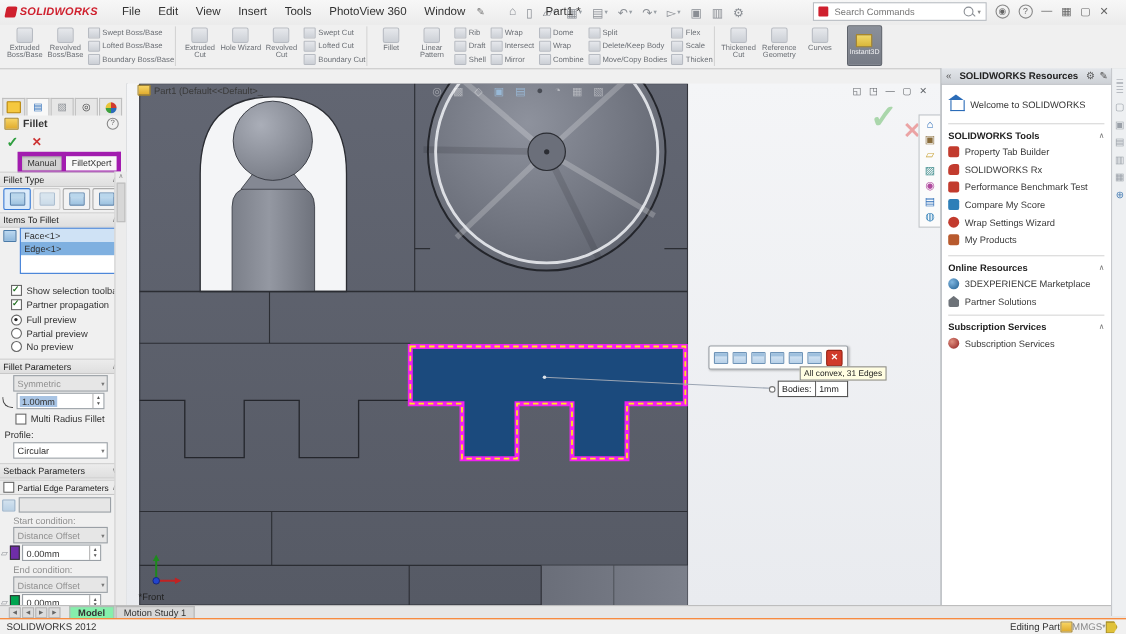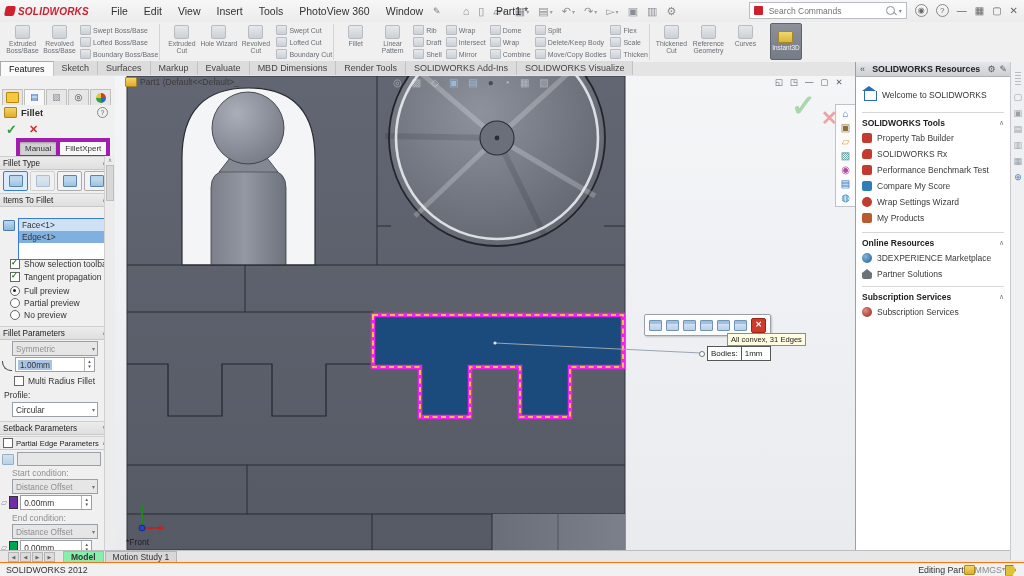--- a/index.html
+++ b/index.html
@@ -12,21 +12,21 @@
   .brand{display:flex;align-items:center;gap:3px;margin-left:5px}
   .brand .dsmark{width:10px;height:10px;background:#cf202e;transform:skewX(-12deg);border-radius:2px}
   .brand .bname{color:#cf202e;font-weight:bold;font-style:italic;font-size:10px;letter-spacing:.2px}
   .menus{display:flex;margin-left:14px}
   .menus .menu{padding:0 8px;color:#333;cursor:default}
   .pin{color:#777;font-size:9px;margin-left:2px}
   .qa{display:flex;align-items:center;gap:9px;margin-left:22px;color:#8a8e94;font-size:11px}
   .qa .qi{display:flex;align-items:center;gap:1px}
   .qa .dd{font-size:6px;color:#9aa0a6}
   .doc-title{position:absolute;left:0;right:0;text-align:center;color:#333;pointer-events:none}
-  .tright{position:absolute;right:6px;top:2px;display:flex;align-items:center;gap:8px}
+  .tright{position:absolute;right:16px;top:2px;display:flex;align-items:center;gap:8px}
   .searchbox{display:flex;align-items:center;gap:4px;background:#fff;border:1px solid #b9bdc2;height:15px;width:148px;padding:0 4px}
   .swcube{width:9px;height:9px;background:#cf202e;border-radius:1px;flex:none}
   .searchbox input{border:none;outline:none;flex:1;font-size:8.5px;color:#666;font-family:"Liberation Sans",sans-serif;background:transparent}
   .mag{width:7px;height:7px;border:1.4px solid #8a8e94;border-radius:50%;position:relative;flex:none}
   .mag::after{content:"";position:absolute;left:6px;top:6px;width:4px;height:1.4px;background:#8a8e94;transform:rotate(45deg)}
   .wbtn{color:#666;font-size:10px}
   .circle-ico{width:11px;height:11px;border:1px solid #888;border-radius:50%;font-size:8px;line-height:11px;text-align:center;color:#666}
 
   
   .ribbon{left:0;top:22px;width:1024px;height:40px;background:#f0f0f0;border-bottom:1px solid #c9c9c9;display:flex;align-items:stretch;padding-left:2px}
@@ -70,21 +70,21 @@
   .modes{left:16px;top:62px;display:flex}
   .mode{height:13px;line-height:13px;padding:0 5px;font-size:8px;border:4px solid #a21caf}
   .mode.pressed{background:#d2d2d2;box-shadow:inset 0 1px 2px rgba(0,0,0,.25)}
   .mode.up{background:#f8f8f8;border-left:none}
   .typebtns{left:3px;top:95px;display:flex;gap:2px}
   .tbtn{width:23px;height:18px;background:#f3f3f3;border:1px solid #ababab;border-radius:2px;display:flex;align-items:center;justify-content:center}
   .tbtn.sel{border:1.5px solid #3a7bd5;background:#dcebfa}
   .tbtn.dim{opacity:.45}
   .minicube{width:12px;height:10px;background:linear-gradient(180deg,#cfe3f3,#9cc2e0);border:1px solid #5b84ad;border-radius:1px;position:relative}
   .minicube::before{content:"";position:absolute;left:0;top:0;right:0;height:3px;background:#b9d6ec}
-  .itemsrow{left:3px;top:142px;display:flex;gap:3px}
+  .itemsrow{left:3px;top:131px;display:flex;gap:3px}
   .bluecube{width:10px;height:9px;background:linear-gradient(#bcd8f0,#8fb8dc);border:1px solid #4a7aa8;border-radius:1px;margin-top:2px}
   .sellist{width:86px;height:40px;background:#fff;border:1px solid #3a7bd5;overflow:hidden}
   .selrow{height:12px;line-height:12px;padding:0 3px;font-size:8.3px}
   .selrow.r1{background:#cfe2f5}
   .selrow.r2{background:#7fb0e0}
   .cbrow{left:10px;display:flex;align-items:center;gap:4px}
   .cb{width:8px;height:8px;border:1px solid #666;background:#fff;position:relative;flex:none}
   .cb.on::after{content:"✓";position:absolute;left:0px;top:-2px;font-size:8px;color:#1a6d1a;font-weight:bold}
   .rb{width:8px;height:8px;border:1px solid #666;border-radius:50%;background:#fff;position:relative;flex:none}
   .rb.on::after{content:"";position:absolute;left:1.5px;top:1.5px;width:3px;height:3px;border-radius:50%;background:#222}
@@ -370,34 +370,20 @@
           <span class="ric"></span>
           <span class="rlbl">Curves</span>
         </div>
       </div>
     <div class="instant3d">
       <span class="i3ic"></span>
       <span class="rlbl">Instant3D</span>
     </div>
   </div>
 
-  <div class="tabrow abs">
-    <div class="tabsbox">
-
-    <div class="tab">Features</div>
-        <div class="tab">Sketch</div>
-        <div class="tab">Surfaces</div>
-        <div class="tab">Markup</div>
-        <div class="tab">Evaluate</div>
-        <div class="tab">MBD Dimensions</div>
-        <div class="tab">Render Tools</div>
-        <div class="tab">SOLIDWORKS Add-Ins</div>
-        <div class="tab">SOLIDWORKS Visualize</div>
-      </div>
-  </div>
 
   <div class="pm abs">
     <div class="pmtabs abs">
       <div class="pmtab">
           <span class="pmt1"></span>
         </div>
       <div class="pmtab active">
           <span class="pmt2">▤</span>
         </div>
       <div class="pmtab">
@@ -451,21 +437,21 @@
         <div class="selrow r1">Face&lt;1&gt;</div>
         <div class="selrow r2">Edge&lt;1&gt;</div>
       </div>
     </div>
     <div class="cbrow abs" style="top:183px">
       <span class="cb on"></span>
         <span>Show selection toolbar</span>
     </div>
     <div class="cbrow abs" style="top:196px">
       <span class="cb on"></span>
-        <span>Tangent propagation</span>
+        <span>Partner propagation</span>
     </div>
     <div class="cbrow abs" style="top:210px">
       <span class="rb on"></span>
         <span>Full preview</span>
     </div>
     <div class="cbrow abs" style="top:222px">
       <span class="rb"></span>
         <span>Partial preview</span>
     </div>
     <div class="cbrow abs" style="top:234px">

